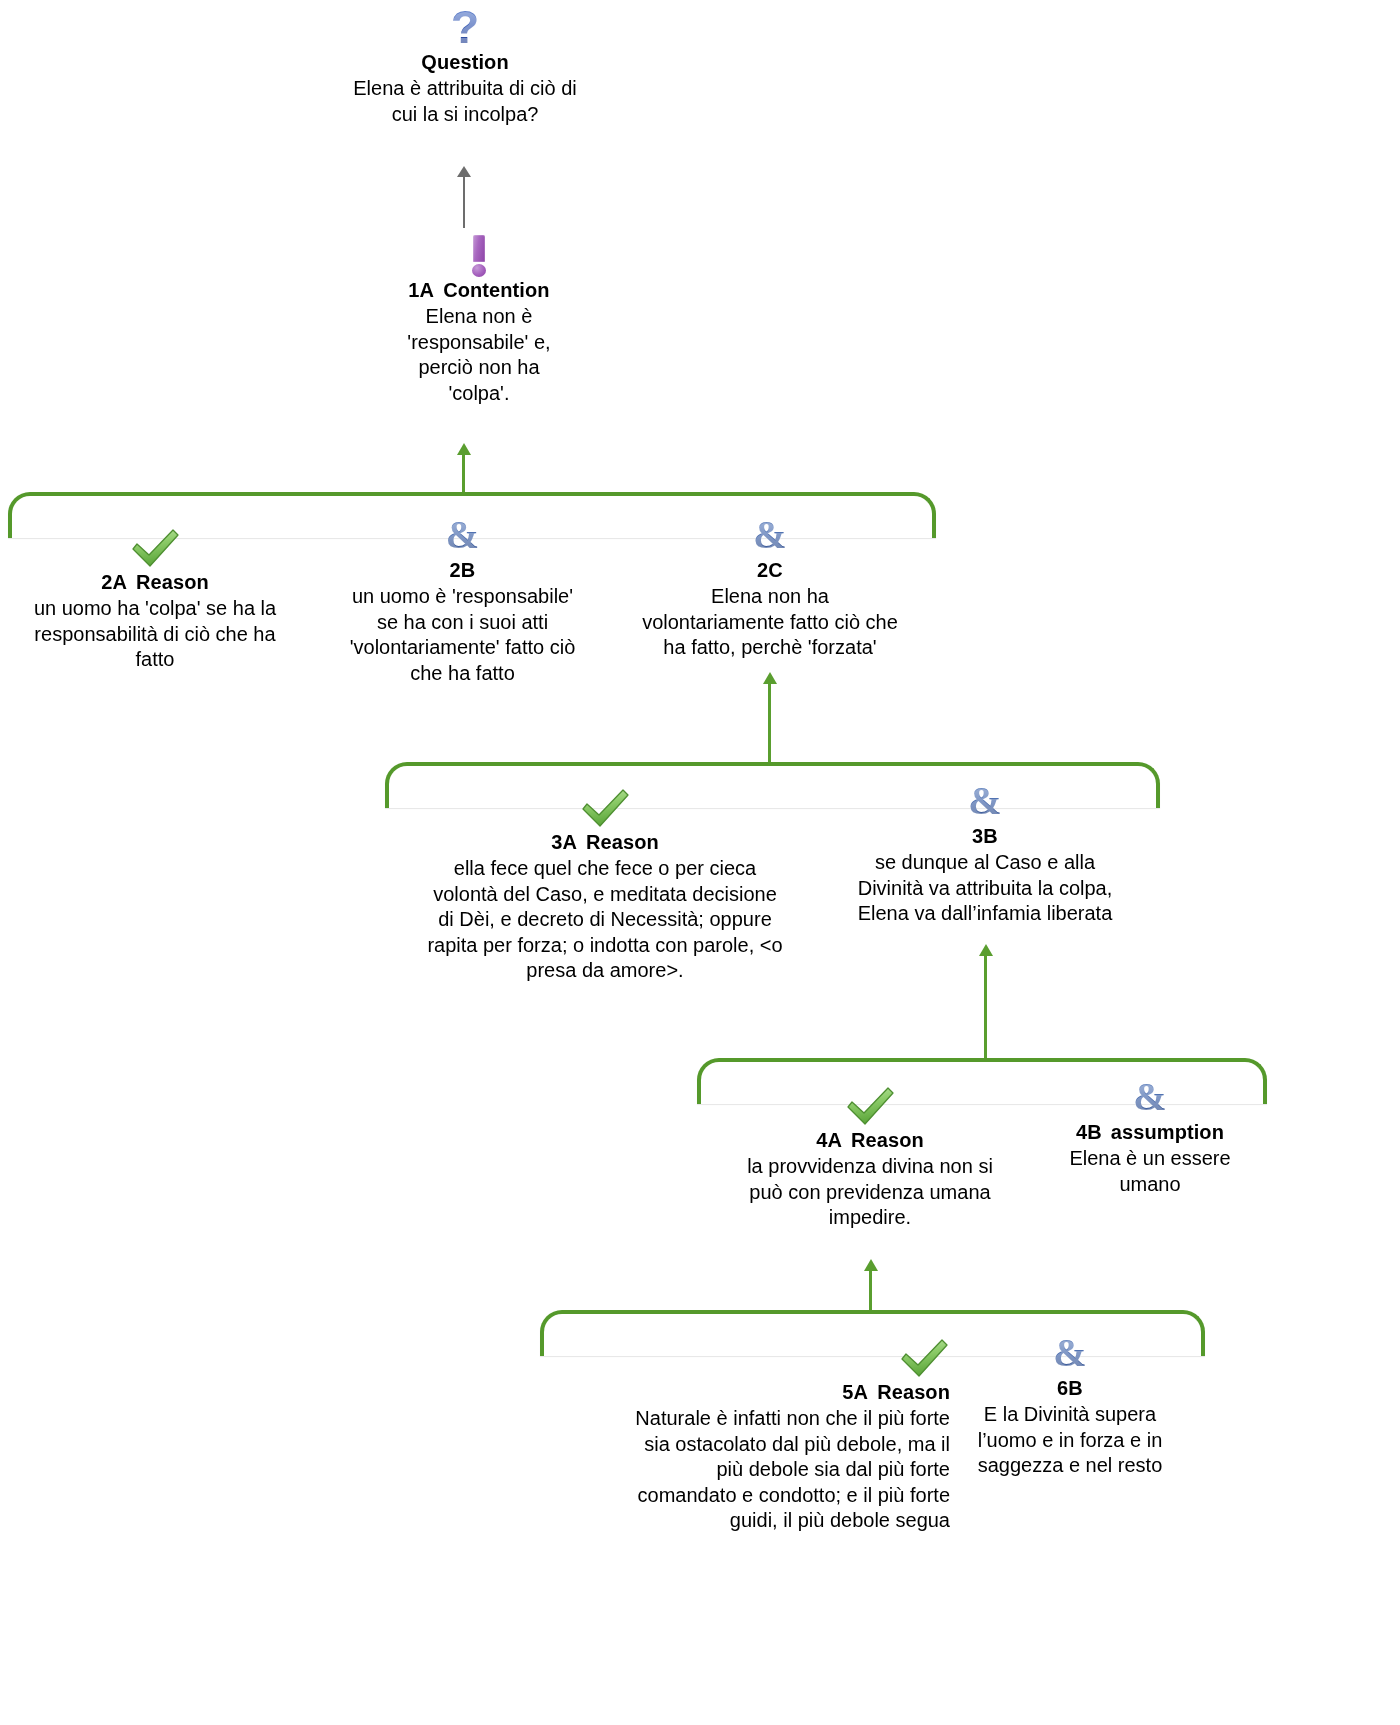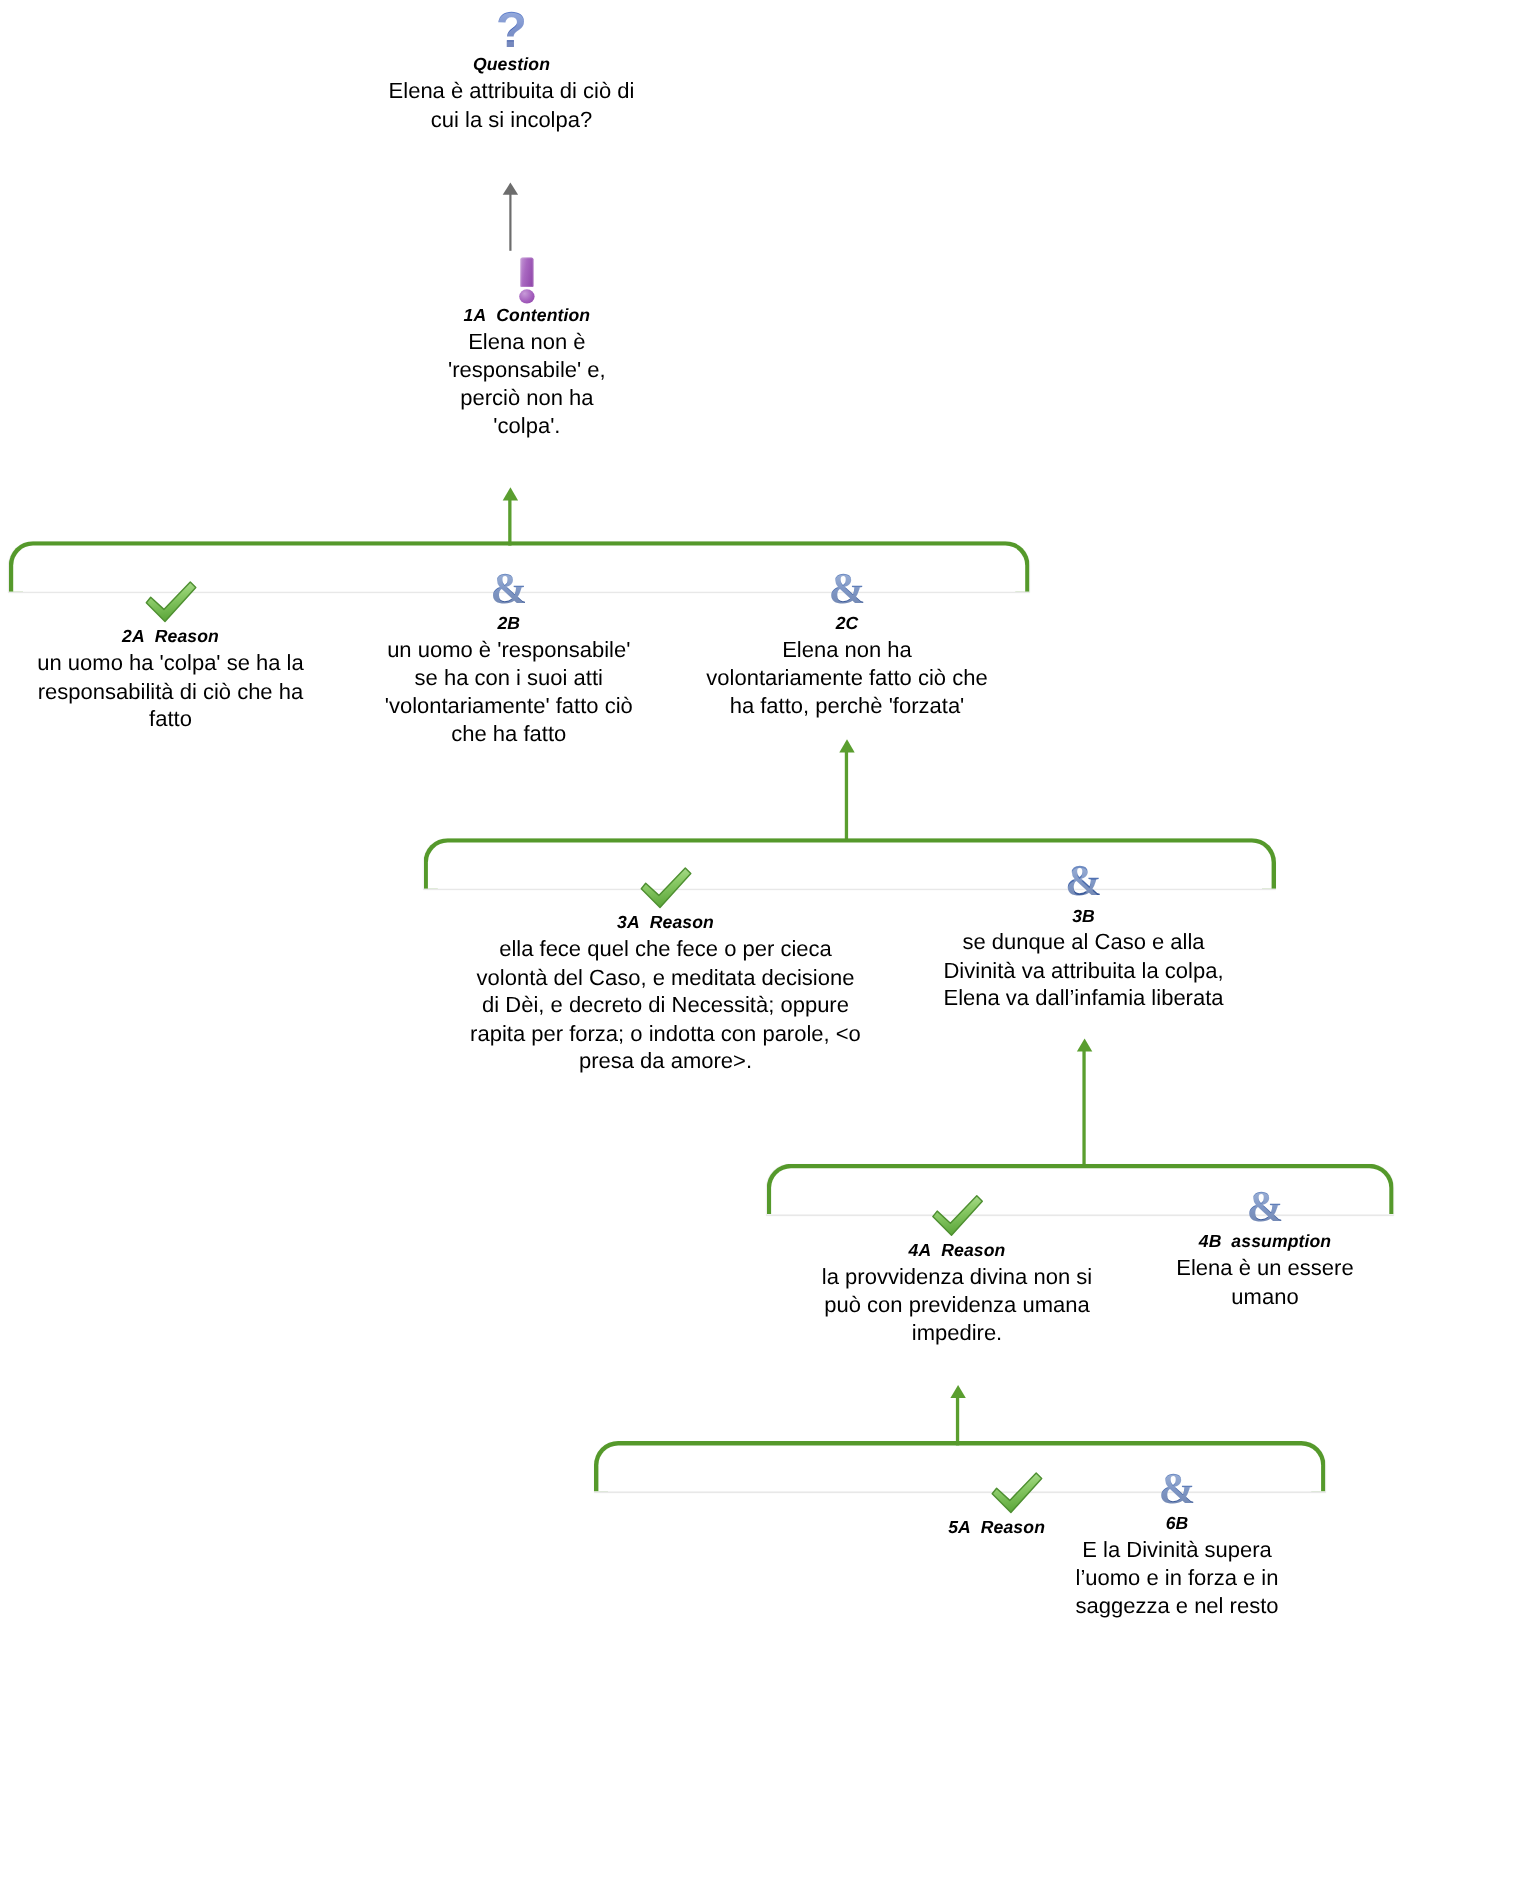--- a/index.html
+++ b/index.html
@@ -18,26 +18,25 @@
 
   
   .node{position:absolute;text-align:center;}
   .node-icon{
     height:46px;
     line-height:46px;
     margin-bottom:1px;
     user-select:none;
   }
   .node-head{
-    font-size:16px;
+    font-size:20px;
     font-weight:bold;
     letter-spacing:.1px;
     white-space:nowrap;
     margin-bottom:2px;
-    font-style:italic;
   }
   .node-head .num{margin-right:9px;}
   .node-body{
     font-size:20px;
     line-height:1.28;
     font-weight:normal;
   }
 
   
   .ico-q{
@@ -266,20 +265,25 @@
 
   <div class="node" style="left:550px;top:1334px;width:400px;text-align:right;">
     <div class="node-icon">
       <svg class="ico-check" viewBox="0 0 52 42" aria-hidden="true">
         <path d="M4 22 L8 17 L20 28 L44 3 L49 8 L21 39 Z" fill="url(#gchk)" stroke="#4e8f31" stroke-width="1.3" stroke-linejoin="round"></path>
       </svg>
     </div>
     <div class="node-head">
       <span class="num">5A</span><span>Reason</span>
     </div>
+    <div class="node-body" style="white-space:pre-line;">Naturale è infatti non che il più forte
+sia ostacolato dal più debole, ma il
+più debole sia dal più forte
+comandato e condotto; e il più forte
+guidi, il più debole segua</div>
   </div>
 
   <div class="node" style="left:945px;top:1330px;width:250px;">
     <div class="node-icon"><span class="ico-amp">&amp;</span></div>
     <div class="node-head">
       <span class="num" style="margin-right:0;">6B</span>
     </div>
     <div class="node-body" style="white-space:pre-line;">E la Divinità supera
 l’uomo e in forza e in
 saggezza e nel resto</div>

